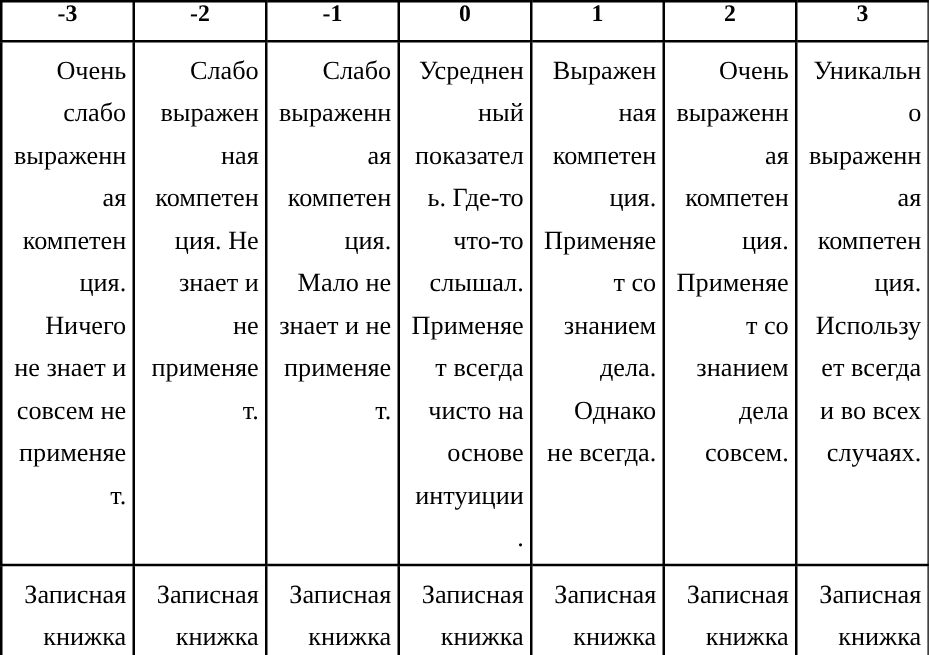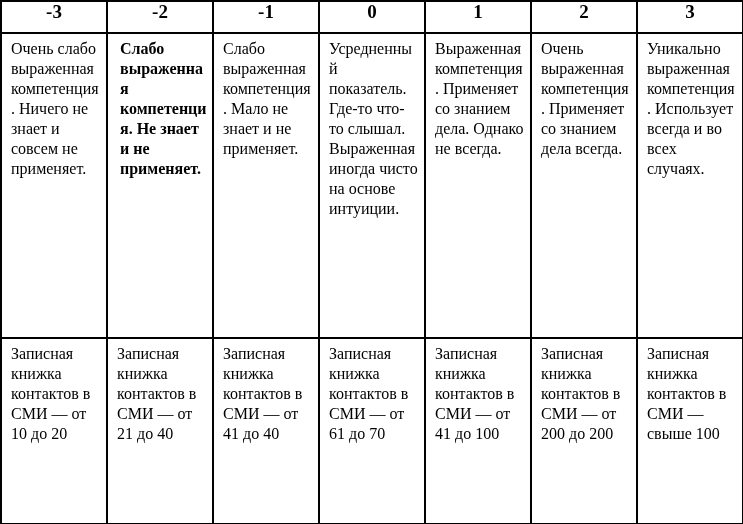--- a/index.html
+++ b/index.html
@@ -34,34 +34,33 @@
     height: 30px;
     text-align: center;
     vertical-align: middle;
     font-weight: bold;
     font-size: 19px;
     line-height: 20px;
     padding: 3px 0 5px 0;
   }
   td.desc-cell,
   td.contacts-cell {
-    font-size: 16px;
-    line-height: 20px;
-    text-align: left;
+    font-size: 21px;
+    line-height: 34px;
+    text-align: right;
     word-break: break-word;
     hyphens: manual;
   }
   td.desc-cell .cell-text,
   td.contacts-cell .cell-text {
     display: block;
     padding: 5px 5px 4px 9px;
   }
   td.desc-cell.indented .cell-text {
     padding-left: 12px;
-    font-weight: bold;
   }
   .row-desc td {
     height: 303px;
   }
   .row-contacts td {
     height: 184px;
     margin-left: 24px;
   }
 </style>
 </head>
@@ -93,27 +92,27 @@
       <td class="desc-cell">
         <span class="cell-text">Очень слабо выраженная компетенция. Ничего не знает и совсем не применяет.</span>
       </td>
       <td class="desc-cell indented">
         <span class="cell-text">Слабо выраженная компетенция. Не знает и не применяет.</span>
       </td>
       <td class="desc-cell">
         <span class="cell-text">Слабо выраженная компетенция. Мало не знает и не применяет.</span>
       </td>
       <td class="desc-cell">
-        <span class="cell-text">Усредненный показатель. Где-то что-то слышал. Выраженная иногда чисто на основе интуиции.</span>
+        <span class="cell-text">Усредненный показатель. Где-то что-то слышал. Применяет всегда чисто на основе интуиции.</span>
       </td>
       <td class="desc-cell">
         <span class="cell-text">Выраженная компетенция. Применяет со знанием дела. Однако не всегда.</span>
       </td>
       <td class="desc-cell">
-        <span class="cell-text">Очень выраженная компетенция. Применяет со знанием дела всегда.</span>
+        <span class="cell-text">Очень выраженная компетенция. Применяет со знанием дела совсем.</span>
       </td>
       <td class="desc-cell">
         <span class="cell-text">Уникально выраженная компетенция. Использует всегда и во всех случаях.</span>
       </td>
     </tr>
     <tr class="row-contacts">
       <td class="contacts-cell">
         <span class="cell-text">Записная книжка контактов в СМИ — от 10 до 20</span>
       </td>
       <td class="contacts-cell">

